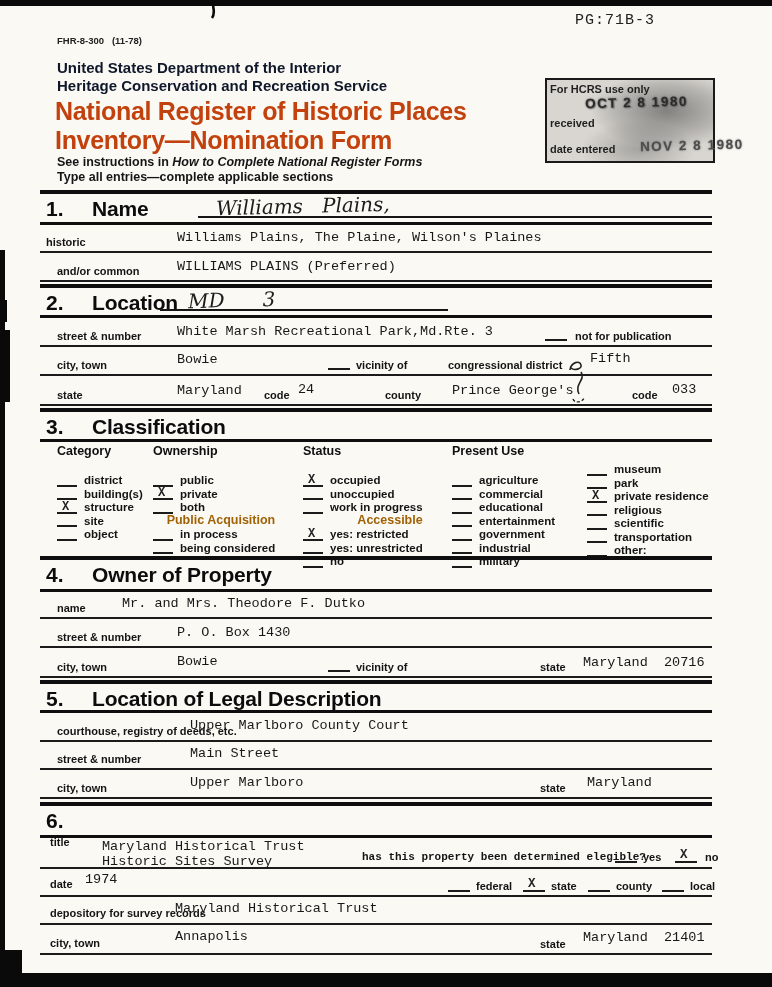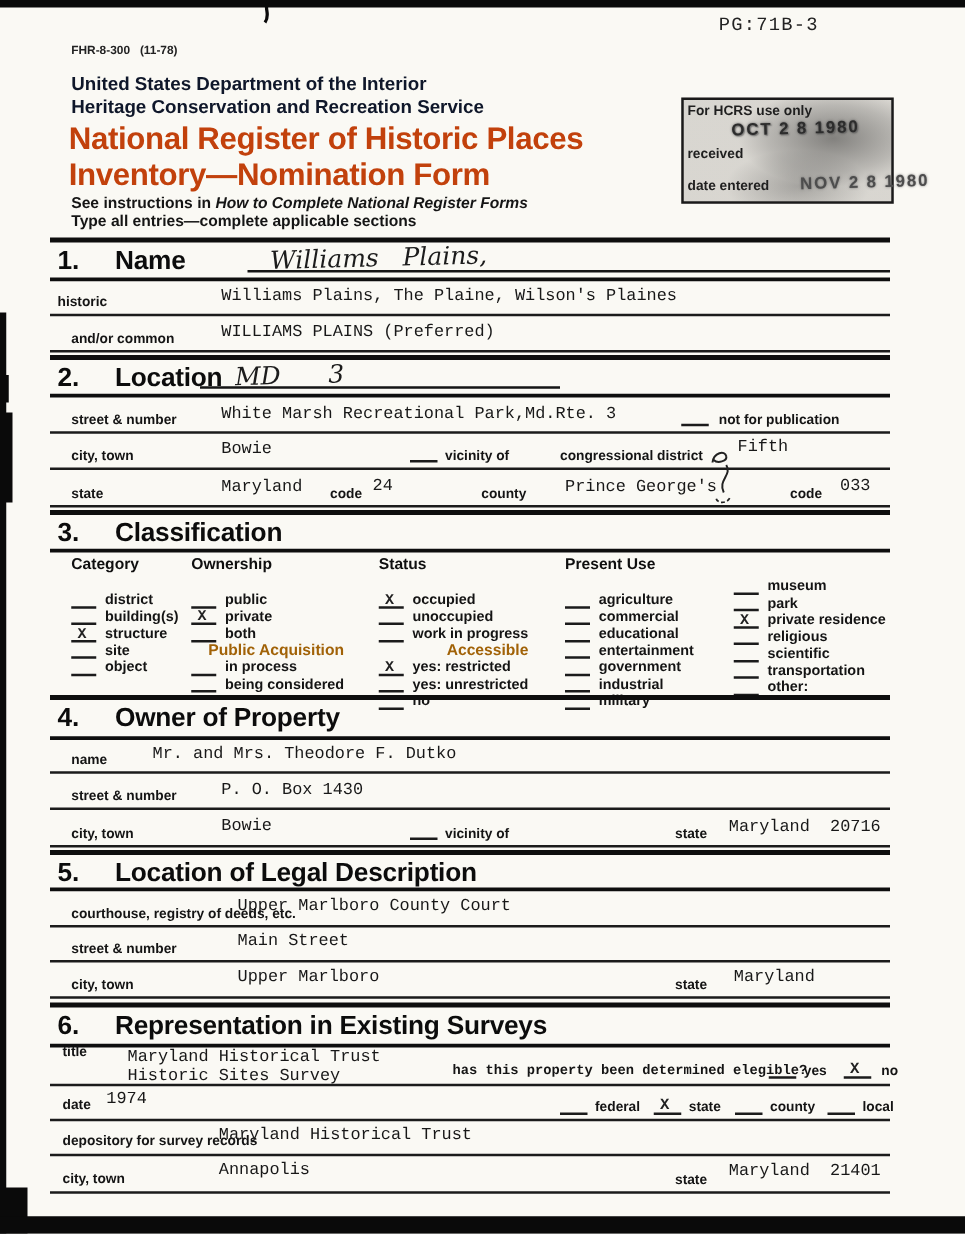--- a/index.html
+++ b/index.html
@@ -369,21 +369,20 @@
   </div>
   <div class="row" style="top:772px;height:27px;">
     <span class="lbl" style="left:17px;bottom:3px;">city, town</span>
     <span class="val" style="left:150px;bottom:6px;">Upper Marlboro</span>
     <span class="lbl" style="left:500px;bottom:3px;">state</span>
     <span class="val" style="left:547px;bottom:6px;">Maryland</span>
   </div>
 
   <div class="band" style="top:802px;height:36px;">
     <span class="num">6.</span>
-    <span class="ttl">Representation in Existing Surveys</span>
   </div>
   <div class="row" style="top:840px;height:29px;">
     <span class="lbl" style="left:10px;bottom:19px;">title</span>
     <span class="val" style="left:62px;top:-1px;">Maryland Historical Trust</span>
     <span class="val" style="left:62px;top:14px;">Historic Sites Survey</span>
     <span class="lbl" style="left:322px;bottom:4px;font-family:Liberation Mono, monospace;">has this property been determined elegible?</span>
     <span class="blank" style="left:575px;bottom:4px;">
         <span class="bx"></span>
       </span>
     <span class="lbl" style="left:603px;bottom:4px;">yes</span>

